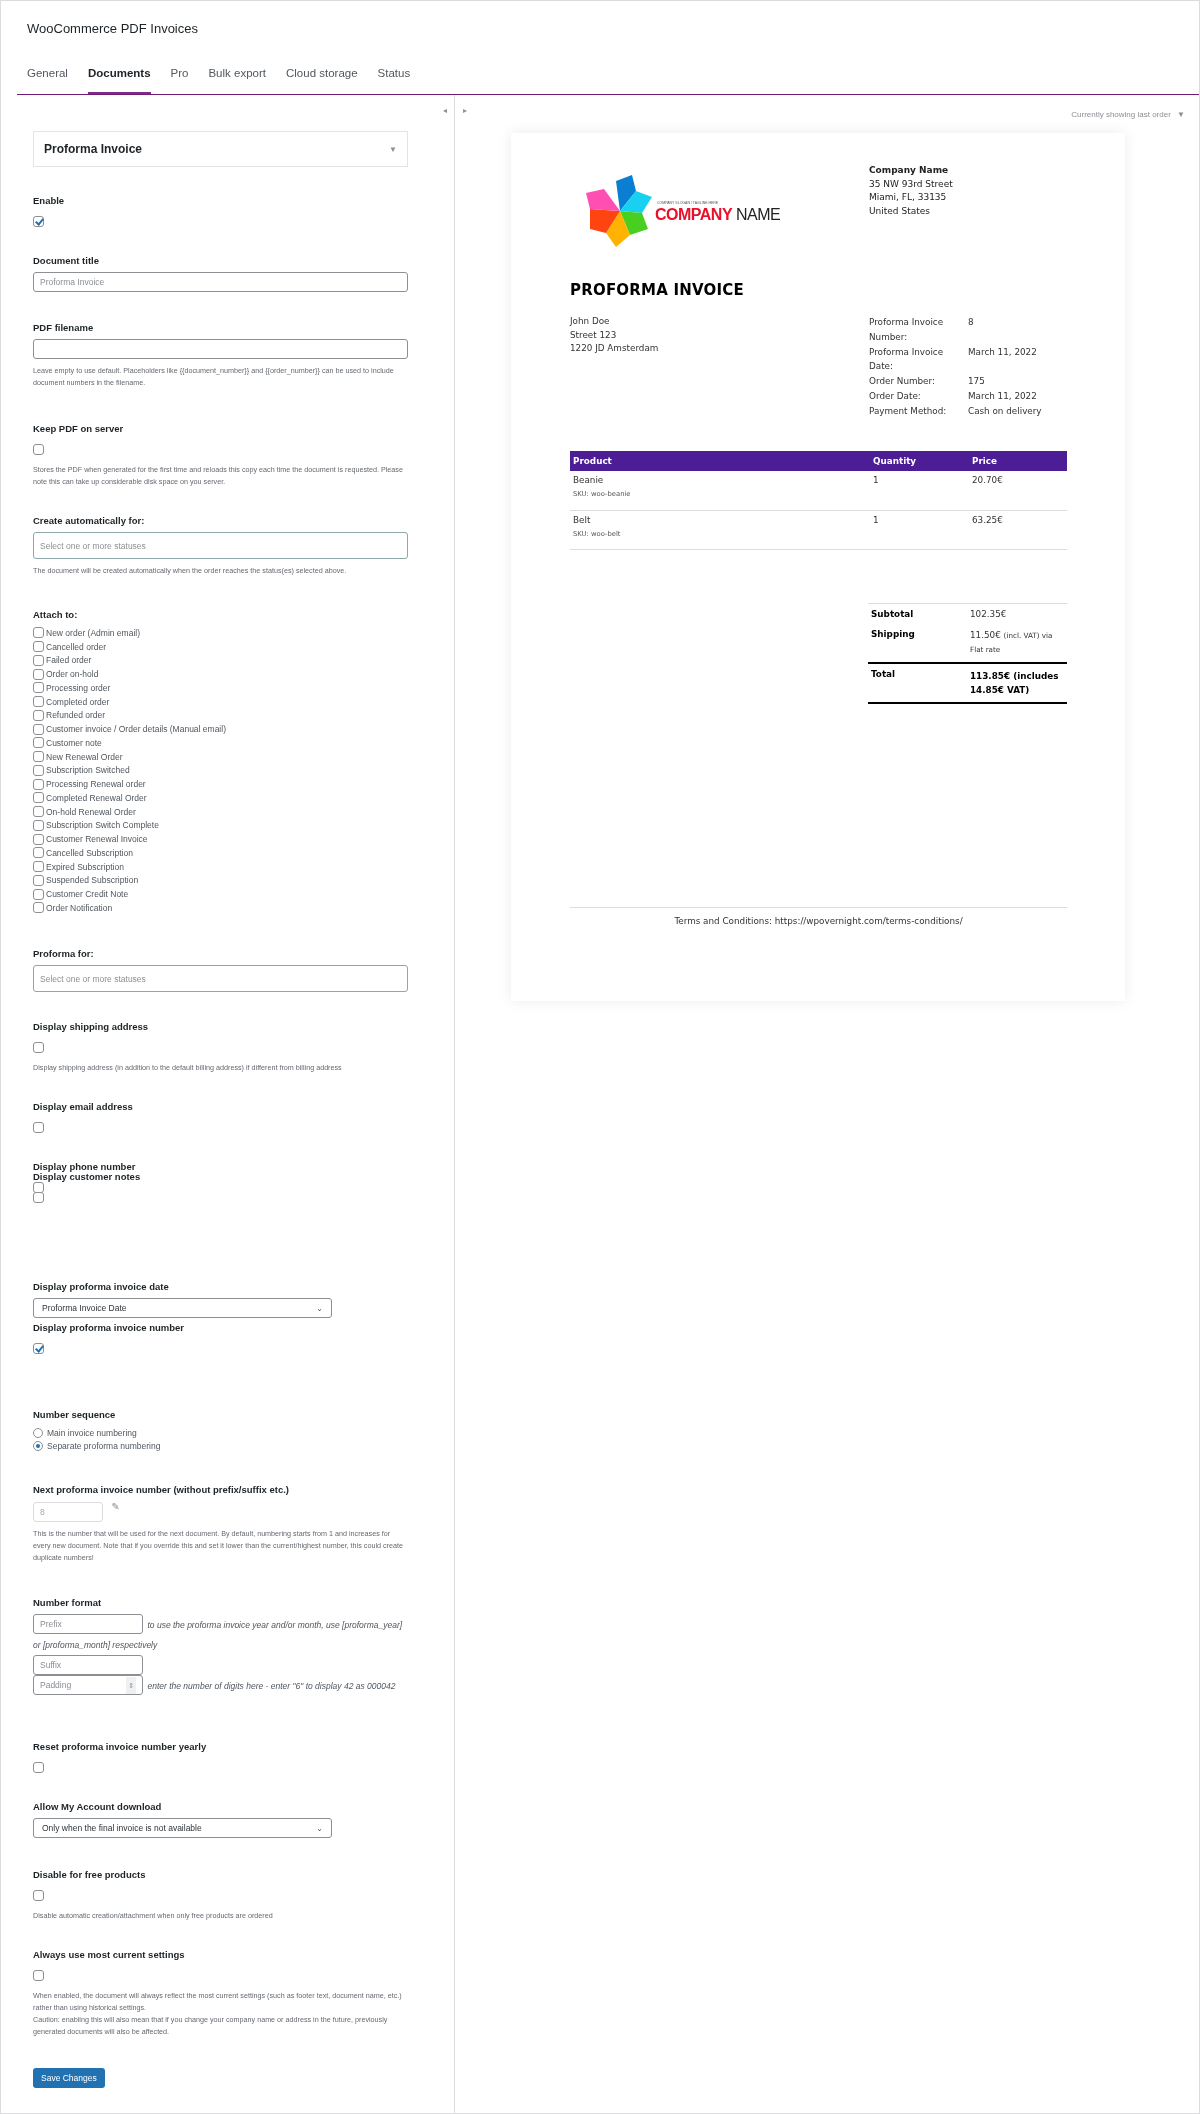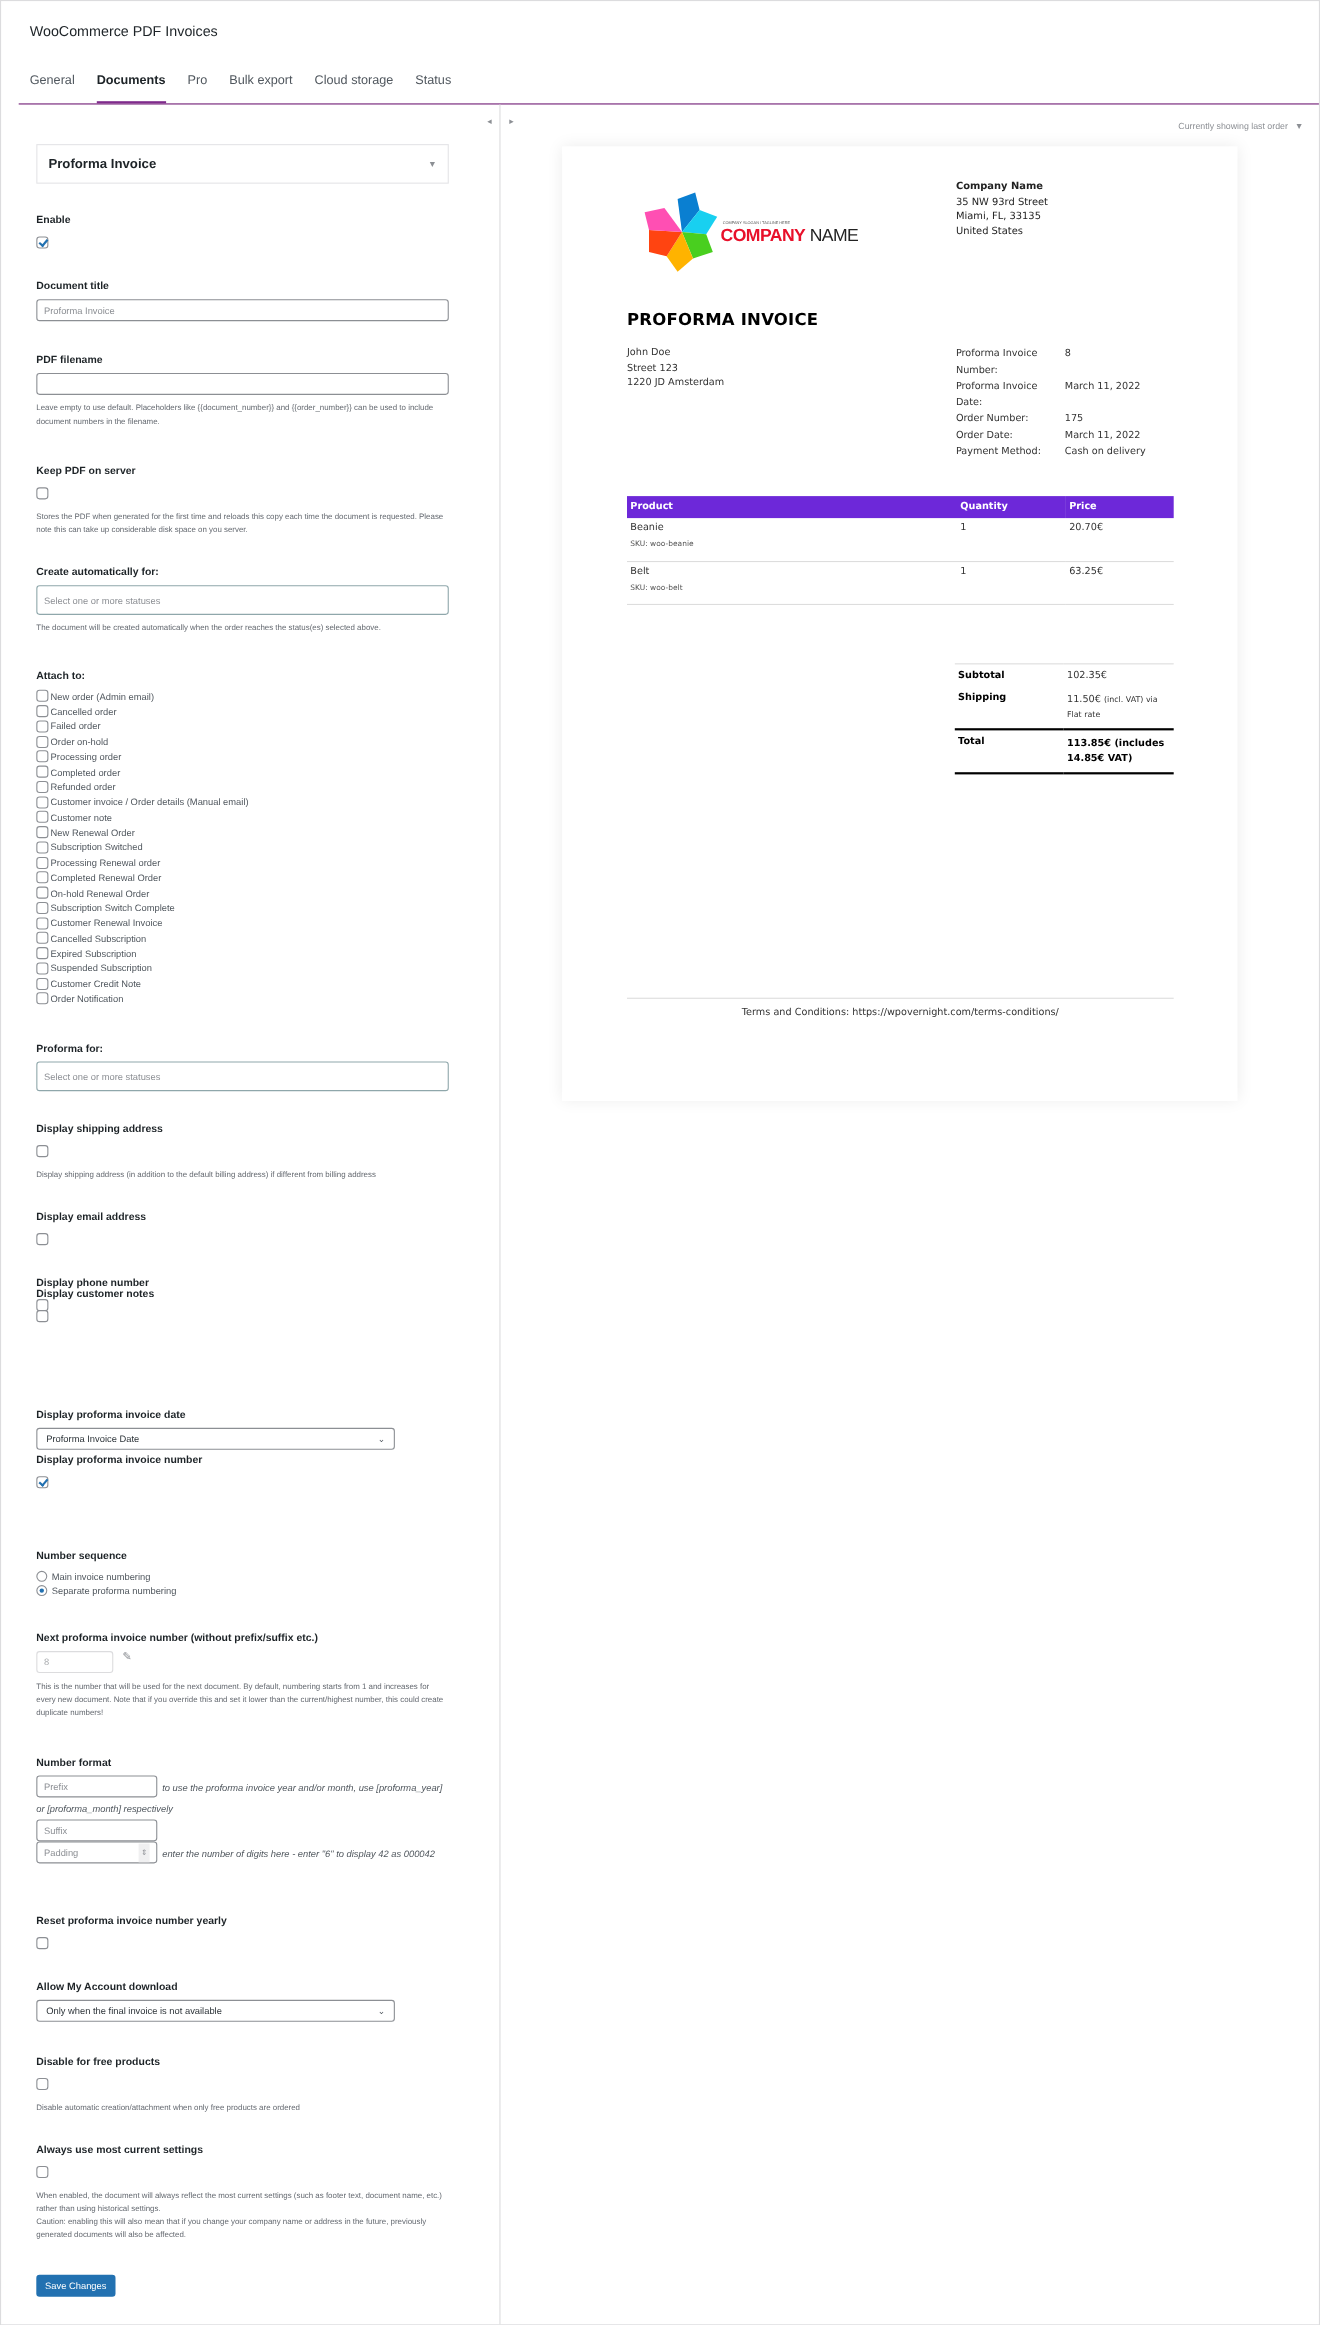--- a/index.html
+++ b/index.html
@@ -22,21 +22,21 @@
   .doc-select .lbl { font-size: 12px; font-weight: bold; color: #1d2327; }
   .doc-select .arr { font-size: 8px; color: #8c8f94; }
 
   .field { position: absolute; left: 0; width: 375px; }
   .field-label { font-size: 9.5px; font-weight: bold; color: #1d2327; margin-bottom: 6px; }
   .cb { width: 11px; height: 11px; border: 1px solid #8c8f94; border-radius: 3px; display: inline-block; position: relative; background: #fff; vertical-align: middle; }
   .cb.checked::after { content: ""; position: absolute; left: 3px; top: 0px; width: 3px; height: 6px; border: solid #2271b1; border-width: 0 2px 2px 0; transform: rotate(40deg); }
   .desc { font-size: 7.2px; color: #646970; line-height: 12px; margin-top: 6px; }
   .text-input { width: 375px; height: 20px; border: 1px solid #8c8f94; border-radius: 3px; font-size: 8.5px; color: #8c8f94; padding: 0 6px; display: flex; align-items: center; background: #fff; }
   .multi-select { width: 375px; height: 27px; border: 1px solid #8fa7ab; border-radius: 3px; font-size: 8.5px; color: #8c8f94; padding: 0 6px; display: flex; align-items: center; }
-  .select { width: 326px; height: 20px; border: 1px solid #8c8f94; border-radius: 3px; font-size: 8.5px; color: #2c3338; padding: 0 8px; display: flex; align-items: center; justify-content: space-between; }
+  .select { width: 299px; height: 20px; border: 1px solid #8c8f94; border-radius: 3px; font-size: 8.5px; color: #2c3338; padding: 0 8px; display: flex; align-items: center; justify-content: space-between; }
   .select .chev { font-size: 8px; color: #50575e; }
   .cb-list { list-style: none; padding: 0; margin: 0; }
   .cb-list li { font-size: 8.5px; color: #50575e; height: 13.75px; display: flex; align-items: center; gap: 2px; }
   .radio { width: 10px; height: 10px; border: 1px solid #8c8f94; border-radius: 50%; display: inline-block; position: relative; vertical-align: middle; }
   .radio.on::after { content: ""; position: absolute; left: 2px; top: 2px; width: 4px; height: 4px; border-radius: 50%; background: #2271b1; }
   .radio-row { font-size: 8.5px; color: #50575e; display: flex; align-items: center; gap: 4px; height: 13px; }
   .small-input { width: 70px; height: 20px; border: 1px solid #dcdcde; border-radius: 3px; font-size: 8.5px; color: #a7aaad; padding: 0 6px; display: inline-flex; align-items: center; }
   .fmt-input { width: 110px; height: 20px; border: 1px solid #8c8f94; border-radius: 3px; font-size: 8.5px; color: #8c8f94; padding: 0 6px; display: inline-flex; align-items: center; justify-content: space-between; vertical-align: middle; }
   .italic { font-style: italic; font-size: 8.5px; color: #50575e; }
   .save-btn { position: absolute; left: 32px; top: 2067px; height: 20px; padding: 0 8px; background: #2271b1; color: #fff; font-size: 8.5px; border-radius: 3px; border: none; display: flex; align-items: center; cursor: pointer; }
@@ -46,21 +46,21 @@
   .page { position: absolute; left: 510px; top: 132px; width: 614px; height: 868px; background: #fff; box-shadow: 0 0 14px rgba(0,0,0,0.08); font-family: "DejaVu Sans", sans-serif; color: #222; }
   .page .abs { position: absolute; }
   .company { font-size: 9px; line-height: 13.5px; color: #222; }
   .company b { font-size: 9px; }
   .inv-title { font-size: 15px; font-weight: bold; letter-spacing: 0.2px; color: #000; }
   .addr { font-size: 8.8px; line-height: 13.5px; color: #333; }
   .meta { font-size: 8.8px; line-height: 14.8px; color: #333; width: 200px; }
   .meta .row { display: flex; }
   .meta .k { width: 99px; }
   .items { width: 497px; border-collapse: collapse; font-size: 8.8px; }
-  .items th { background: #6d28d9; color: #fff; text-align: left; font-weight: bold; padding: 4px 3px; height: 20px; }
+  .items th { background: #4c1d95; color: #fff; text-align: left; font-weight: bold; padding: 4px 3px; height: 20px; }
   .items td { padding: 4px 3px 7px; vertical-align: top; border-bottom: 1px solid #dddddd; color: #333; height: 39px; }
   .sku { font-size: 6.8px; color: #555; margin-top: 5px; }
   .totals { width: 199px; border-collapse: collapse; font-size: 8.8px; }
   .totals td { padding: 5px 3px; vertical-align: top; color: #333; }
   .totals td.k { font-weight: bold; color: #000; width: 99px; }
   .totals tr.first td { border-top: 1px solid #ddd; }
   .totals tr.total td { border-top: 2px solid #000; border-bottom: 2px solid #000; font-weight: bold; color: #000; }
   .footer-line { position: absolute; left: 59px; top: 774px; width: 497px; height: 1px; background: #dddddd; }
   .footer-text { position: absolute; left: 59px; top: 783px; width: 497px; text-align: center; font-size: 8.8px; color: #333; }
 </style>

